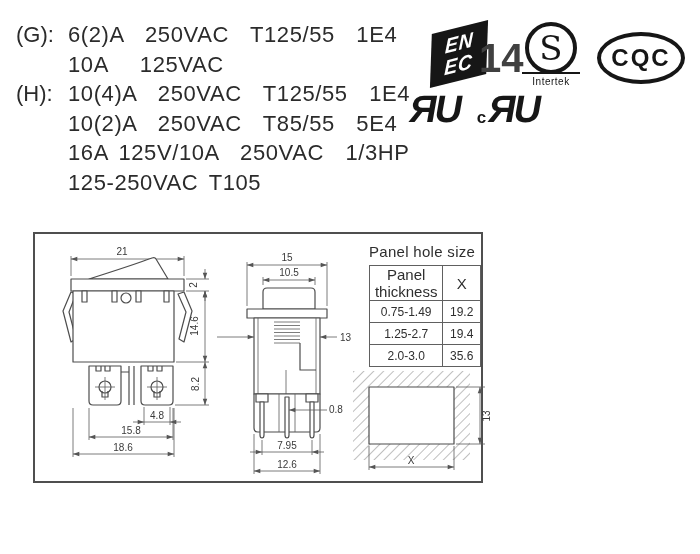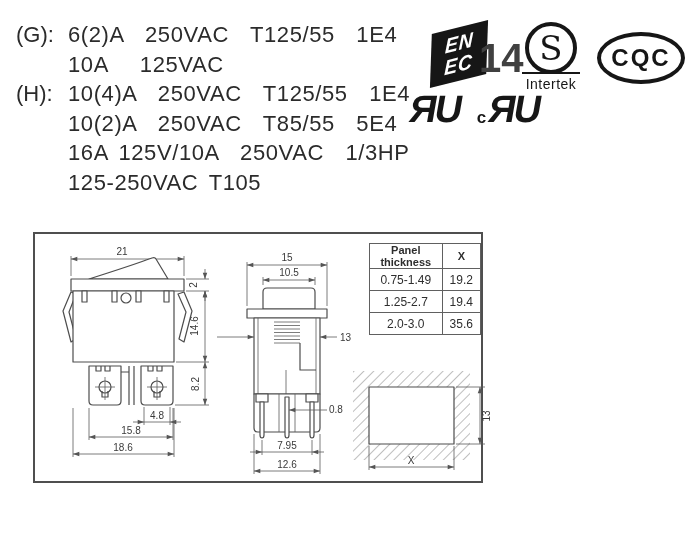--- a/index.html
+++ b/index.html
@@ -13,42 +13,42 @@
   .r-label{display:inline-block;width:52px;letter-spacing:0;}
   
   .enec{position:absolute;left:427px;top:19px;width:95px;height:74px;}
   .enec-shape{position:absolute;left:3px;top:9px;width:58px;height:52px;background:#161616;
     transform:rotate(-14deg) skewX(-16deg);display:flex;flex-direction:column;justify-content:center;align-items:center;}
   .enec-shape span{color:#fff;font-weight:bold;font-style:italic;font-size:20px;line-height:21px;letter-spacing:1px;}
   .enec-num{position:absolute;left:52px;top:17px;font-size:40px;font-weight:bold;color:#404040;}
   .intertek{position:absolute;left:522px;top:22px;width:58px;text-align:center;color:#161616;}
   .intertek-circle{width:44px;height:44px;border:4px solid #161616;border-radius:50%;margin:0 auto;
     display:flex;align-items:center;justify-content:center;font-family:"DejaVu Serif",serif;font-size:34px;line-height:1;}
-  .intertek-name{border-top:2px solid #161616;margin-top:-2px;font-size:14px;padding-top:2px;letter-spacing:.5px;}
+  .intertek-name{border-top:2px solid #161616;margin-top:-2px;font-size:10px;padding-top:2px;letter-spacing:.5px;}
   .cqc{position:absolute;left:597px;top:32px;width:80px;height:44px;border:4px solid #161616;border-radius:50%;
     display:flex;align-items:center;justify-content:center;font-size:24px;font-weight:600;letter-spacing:2px;color:#161616;}
   .ul-marks{position:absolute;left:410px;top:90px;display:flex;align-items:flex-end;color:#161616;}
   .ul-mark{font-size:38px;font-weight:900;transform:skewX(-10deg);letter-spacing:-2px;line-height:1;}
   .ul-c{font-size:17px;font-weight:bold;margin:0 3px 2px 16px;line-height:1;}
   
   .draw-box{position:absolute;left:33px;top:232px;width:450px;height:251px;border:2px solid #4f4f4f;box-sizing:border-box;}
   .draw-box svg{position:absolute;left:0;top:0;}
   .fig{stroke:#4d4d4d;stroke-width:1.2;fill:#fff;stroke-linejoin:round;}
   .ln{stroke:#4d4d4d;stroke-width:1.2;fill:none;stroke-linejoin:round;}
   .thin{stroke:#5a5a5a;stroke-width:.8;fill:none;}
   .dim{stroke:#5a5a5a;stroke-width:.8;fill:none;}
   .dar{marker-start:url(#ah);marker-end:url(#ah);}
   .dae{marker-end:url(#ah);}
   .dtxt{fill:#3a3a3a;font-size:10px;font-family:"Liberation Sans",sans-serif;}
   
   .pht{position:absolute;left:334px;top:9px;color:#2e2e2e;}
   .pht-title{font-size:15px;margin-bottom:5px;letter-spacing:.3px;}
   .pht table{border-collapse:collapse;}
   .pht th,.pht td{border:1px solid #606060;text-align:center;font-weight:normal;padding:0;}
-  .pht th{width:74px;height:19px;font-size:11px;font-weight:bold;}
+  .pht th{width:74px;height:19px;font-size:15px;}
   .pht th.xcol{width:39px;}
   .pht td{height:21px;font-size:12px;}
 </style>
 </head>
 <body>
 
 <div class="ratings">
   <div class="r-line"><span class="r-label">(G):</span><span>6(2)A  250VAC  T125/55  1E4</span></div>
   <div class="r-line"><span class="r-label"></span><span>10A   125VAC</span></div>
   <div class="r-line"><span class="r-label">(H):</span><span>10(4)A  250VAC  T125/55  1E4</span></div>
@@ -196,20 +196,21 @@
       <path class="dim" d="M421,153 H450 M421,210 H450"></path>
       <line class="dim dar" x1="445" y1="153" x2="445" y2="210"></line>
       <text class="dtxt" x="452" y="185" transform="rotate(-90 452 182)" text-anchor="middle">13</text>
       <path class="dim" d="M334,212 V236 M419,212 V236"></path>
       <line class="dim dar" x1="334" y1="233" x2="419" y2="233"></line>
       <text class="dtxt" x="376" y="230" text-anchor="middle">X</text>
     </g>
   </svg>
 
   <div class="pht">
+    <div class="pht-title">Panel hole size</div>
     <table>
       <thead>
         <tr>
           <th>Panel thickness</th>
           <th class="xcol">X</th>
         </tr>
       </thead>
       <tbody>
         <tr>
           <td>0.75-1.49</td>

